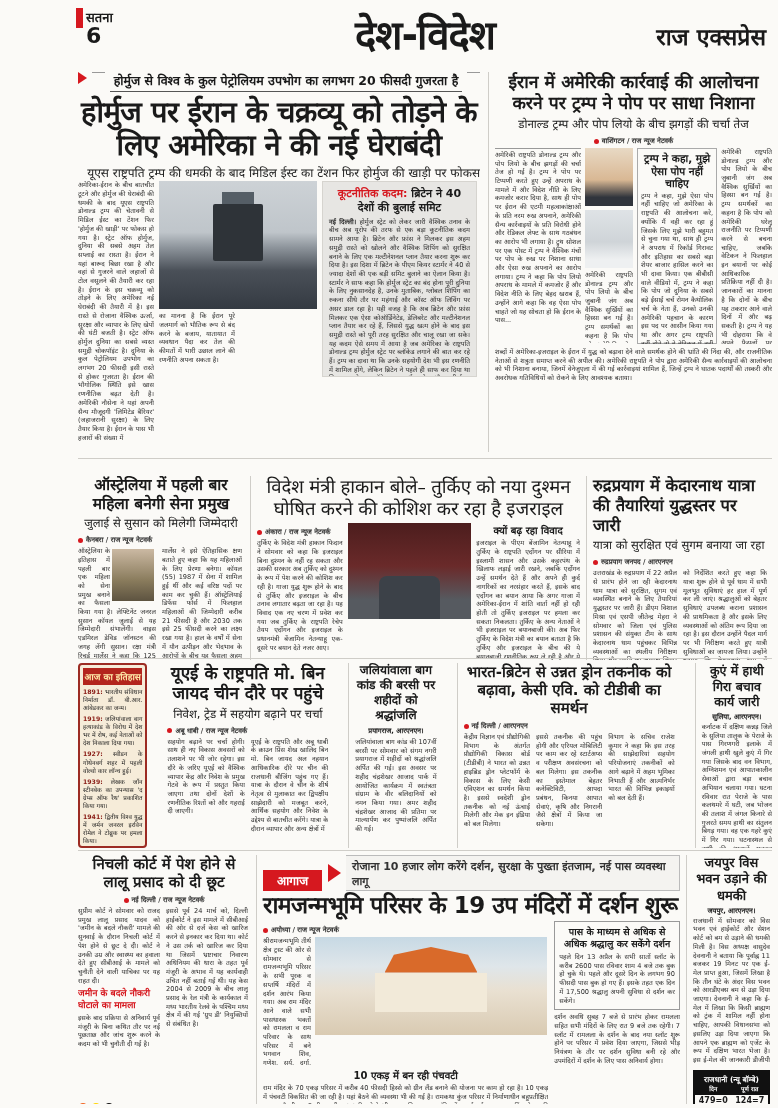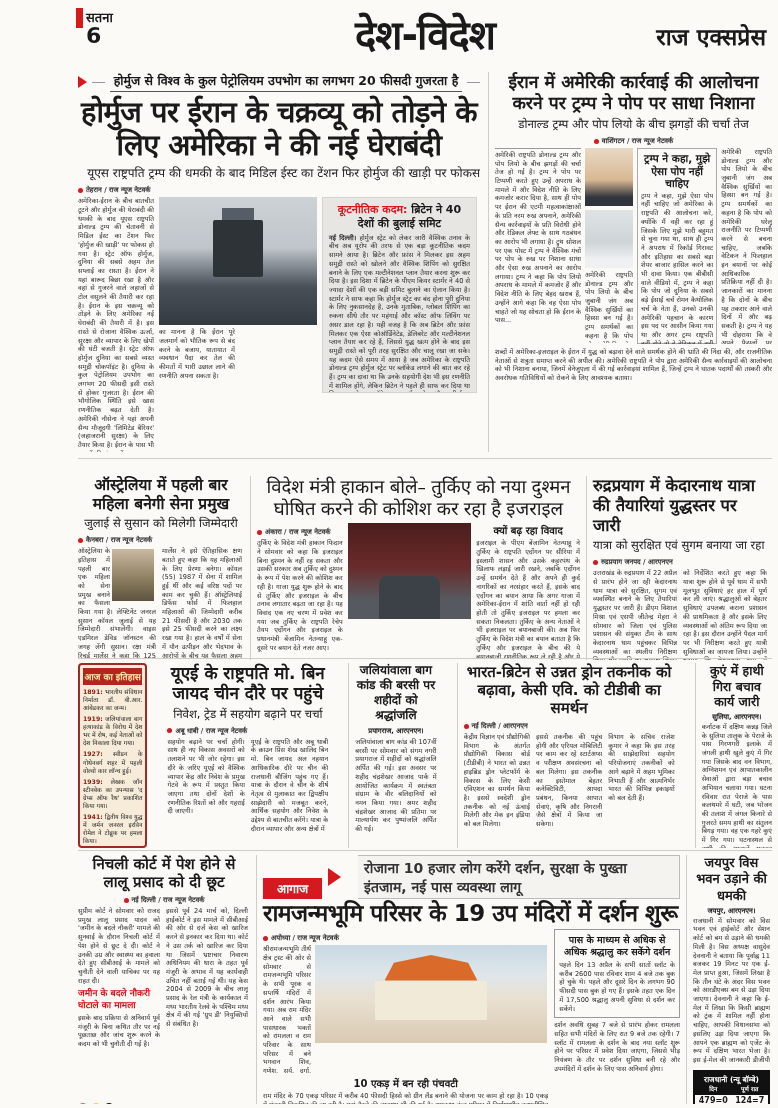--- a/index.html
+++ b/index.html
@@ -37,21 +37,21 @@
   .bold { font-weight:bold; }
   .red { color:#d6181f; }
   .cols { display:flex; gap:6px; }
   .vr { border-left:1px solid #cfcdc8; padding-left:6px; }
   .clip { overflow:hidden; }
   .graybox { background:#e7e6e3; border:1px solid #d6d4cf; padding:5px 6px; }
   .photo { position:relative; overflow:hidden; }
   .cap-title { font-weight:bold; font-size:10px; text-align:center; margin:3px 0 2px 0; }
 
   
-  .kicker-row { display:flex; align-items:center; gap:5px; margin-bottom:4px; }
+  .kicker-row { display:flex; gap:5px; margin-bottom:4px; }
   .tri { width:0; height:0; border-top:6px solid transparent; border-bottom:6px solid transparent; border-left:9px solid #d6181f; }
   .kicker { font-weight:bold; font-size:12.5px; border-bottom:1.5px solid #555; padding:0 4px 2px 4px; }
   .rule { flex:1; height:1px; background:#999; max-width:26px; }
 
   
   .ship { background:linear-gradient(180deg,#cdd2d6 0%,#bfc5ca 40%,#8d949b 52%,#4a5058 70%,#343a42 100%); }
   .ship-hull { position:absolute; left:34%; top:18%; width:32%; height:44%; background:#2e3338; border-radius:2px; }
   .ship-deck { position:absolute; left:40%; top:8%; width:20%; height:12%; background:#555e66; }
   .trumpface { background:linear-gradient(180deg,#e8d9c4 0%,#d9b894 55%,#30343c 85%); }
   .popeface { background:linear-gradient(180deg,#dfe3e6 0%,#cfd4d8 55%,#eef0f1 85%); }
@@ -65,21 +65,21 @@
   
   .scroll { background:#f6ecd9; border:2px solid #9c2b23; border-radius:4px; padding:3px; height:100%; }
   .scroll-title { background:#b3251d; color:#ffe9a8; font-weight:bold; font-size:9px; text-align:center; padding:2px 0; margin-bottom:3px; }
   .hist-item { font-size:6.2px; line-height:1.3; margin-bottom:3px; text-align:justify; }
   .hist-year { font-weight:bold; color:#8a1d16; }
 
   
   .aagaz { display:inline-block; background:#d6181f; color:#fff; font-weight:bold; font-size:12px; padding:2px 14px; }
   .strip { display:flex; align-items:center; gap:5px; margin:3px 0; }
   .strip-tri { width:0; height:0; border-top:9px solid transparent; border-bottom:9px solid transparent; border-left:13px solid #d6181f; }
-  .strip-text { border:1px solid #bbb; border-left:none; flex:1; font-size:14px; font-weight:bold; color:#333; padding:2px 6px; background:#f4f3f0;margin-left:12px; }
+  .strip-text { border:1px solid #bbb; border-left:none; flex:1; font-size:11px; font-weight:bold; color:#333; padding:2px 6px; background:#f4f3f0; }
   .ram-h { font-weight:bold; font-size:23px; line-height:1.1; letter-spacing:-0.5px; margin:2px 0 3px 0; }
   .passbox { border:1px solid #999; padding:4px; }
   .pass-title { font-weight:bold; font-size:9.5px; text-align:center; line-height:1.25; margin-bottom:3px; }
 
   
   .kalyan { border:2px solid #111; margin-top:5px; font-size:7px; }
   .kalyan-head { background:#111; color:#fff; text-align:center; font-weight:bold; padding:2px 0 1px 0; font-size:7.5px; }
   .kalyan-sub { background:#111; color:#fff; display:flex; font-size:6px; font-weight:bold; }
   .kalyan-sub span { flex:1; text-align:center; padding-bottom:2px; }
   .kalyan-row { display:flex; font-weight:bold; font-size:8px; }
@@ -113,21 +113,20 @@
 
       <div style="width:402px;" class="clip">
         <div class="kicker-row">
           <span class="tri"></span>
           <span class="rule"></span>
           <span class="kicker">होर्मुज से विश्व के कुल पेट्रोलियम उपभोग का लगभग 20 फीसदी गुजरता है</span>
           <span class="rule"></span>
         </div>
         <div class="h-xl" style="text-align:center;">होर्मुज पर ईरान के चक्रव्यू को तोड़ने के लिए अमेरिका ने की नई घेराबंदी</div>
         <div class="subhead" style="text-align:right; font-size:12px;">यूएस राष्ट्रपति ट्रम्प की धमकी के बाद मिडिल ईस्ट का टेंशन फिर होर्मुज की खाड़ी पर फोकस</div>
-        <div class="byline"><span class="dotred"></span><span>तेहरान / राज न्यूज नेटवर्क</span></div>
         <div style="display:flex; gap:5px;">
           <div style="width:76px;" class="clip">
             <div class="body" style="height:300px;">अमेरिका-ईरान के बीच बातचीत टूटने और होर्मुज की घेराबंदी की धमकी के बाद यूएस राष्ट्रपति डोनाल्ड ट्रम्प की चेतावनी से मिडिल ईस्ट का टेंशन फिर 'होर्मुज की खाड़ी' पर फोकस हो गया है। स्ट्रेट ऑफ होर्मुज, दुनिया की सबसे अहम तेल सप्लाई का रास्ता है। ईरान ने यहां बारूद बिछा रखा है और वहां से गुजरने वाले जहाजों से टोल वसूलने की तैयारी कर रहा है। ईरान के इस चक्रव्यू को तोड़ने के लिए अमेरिका नई घेराबंदी की तैयारी में है। इस रास्ते से रोजाना वैश्विक ऊर्जा, सुरक्षा और व्यापार के लिए खेपों की घंटी बजती है। स्ट्रेट ऑफ होर्मुज दुनिया का सबसे व्यस्त समुद्री चोकपॉइंट है। दुनिया के कुल पेट्रोलियम उपभोग का लगभग 20 फीसदी इसी रास्ते से होकर गुजरता है। ईरान की भौगोलिक स्थिति इसे खास रणनीतिक बढ़त देती है। अमेरिकी नौसेना ने यहां अपनी सैन्य मौजूदगी 'लिमिटेड बैरियर' (जहाजरानी सुरक्षा) के लिए तैयार किया है। ईरान के पास भी हजारों की संख्या में</div>
           </div>
           <div style="width:158px;">
             <div class="photo ship" style="width:158px; height:128px;">
               <div class="ship-deck"></div>
               <div class="ship-hull"></div>
             </div>
             <div class="cols" style="margin-top:3px;">

